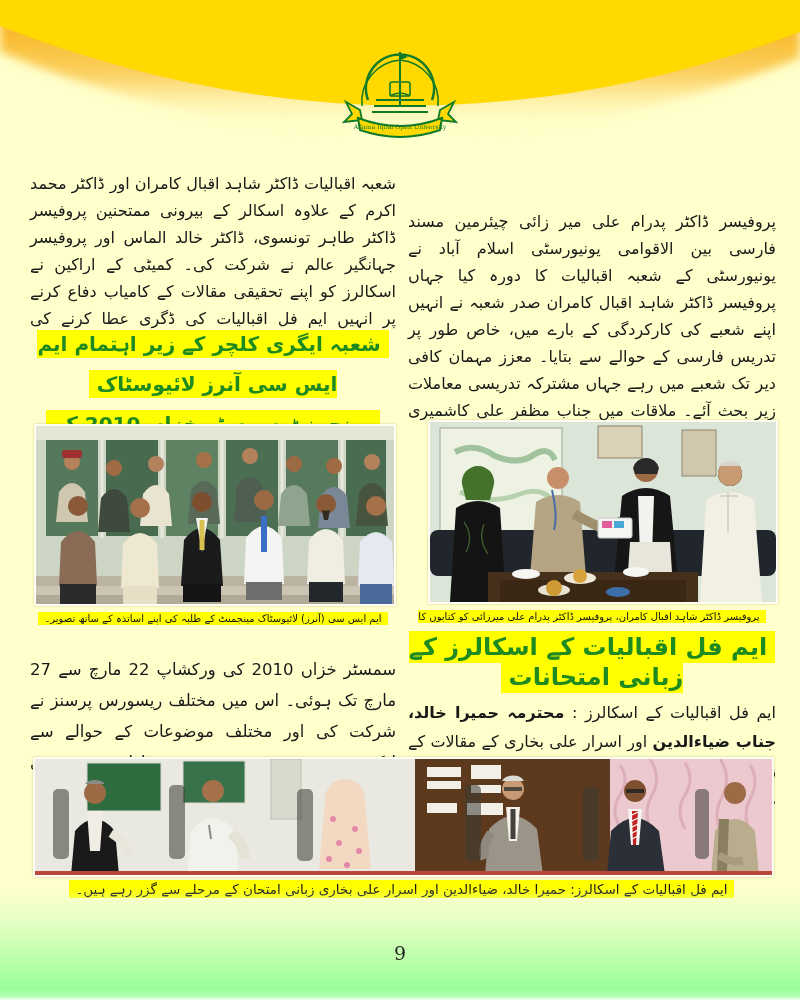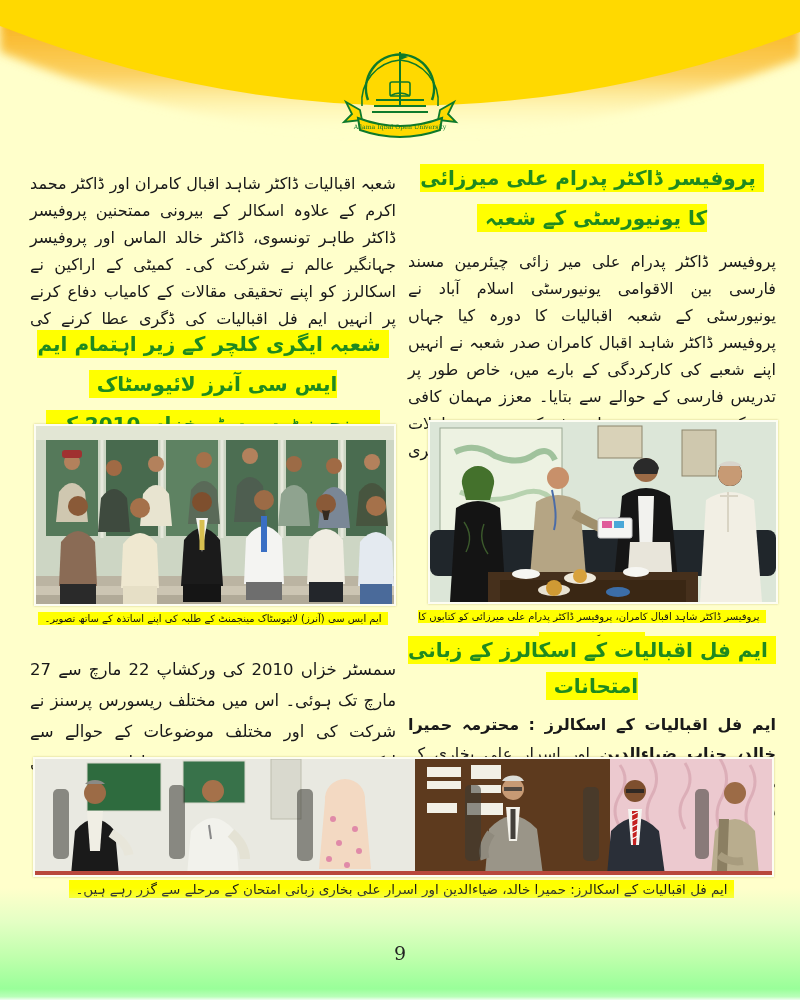--- a/index.html
+++ b/index.html
@@ -99,21 +99,21 @@
         <path d="M20,62 L6,54 L12,66 L4,74 L22,72 Z" fill="#FFD900" stroke-width="1.8"></path>
         <path d="M100,62 L114,54 L108,66 L116,74 L98,72 Z" fill="#FFD900" stroke-width="1.8"></path>
       </g>
       <path d="M18,70 Q60,86 102,70 L100,82 Q60,96 20,82 Z" fill="#FFD900" stroke="#0E7A2A" stroke-width="2"></path>
       <text x="60" y="81" text-anchor="middle" font-size="6.2" font-family="DejaVu Serif,serif" fill="#0E7A2A">Allama Iqbal Open University</text>
     </svg>
   </div>
 
   <div class="col col-right" style="top:158px;">
     <div class="heading">
-      <span class="hl">پروفیسر ڈاکٹر پدرام علی میرزائی کا یونیورسٹی کے شعبہ</span><br>
+      <br>
     </div>
     <div class="urdu-body" style="margin-top:10px;">پروفیسر ڈاکٹر پدرام علی میر زائی چیئرمین مسند فارسی بین الاقوامی یونیورسٹی اسلام آباد نے یونیورسٹی کے شعبہ اقبالیات کا دورہ کیا جہاں پروفیسر ڈاکٹر شاہد اقبال کامران صدر شعبہ نے انہیں اپنے شعبے کی کارکردگی کے بارے میں، خاص طور پر تدریس فارسی کے حوالے سے بتایا۔ معزز مہمان کافی دیر تک شعبے میں رہے جہاں مشترکہ تدریسی معاملات زیر بحث آئے۔ ملاقات میں جناب مظفر علی کاشمیری اور خانم حکیمہ دست رنجی بھی موجود تھے۔</div>
   </div>
 
   <div class="photo" style="left:428px;top:420px;width:346px;height:180px;">
     <svg width="346" height="180" viewBox="0 0 346 180">
       <rect width="346" height="180" fill="#DCE6D8"></rect>
       <rect x="10" y="6" width="122" height="112" fill="#EDF2E2" stroke="#9aa893"></rect>
       <path d="M25,30 q20,-10 40,4 q24,10 40,-2 q14,-8 20,6" stroke="#7fae7f" fill="none" stroke-width="6" opacity=".7"></path>
       <path d="M30,70 q30,14 60,2 q22,-8 34,8" stroke="#93bd8e" fill="none" stroke-width="5" opacity=".6"></path>
@@ -158,25 +158,25 @@
       <circle cx="124" cy="166" r="8" fill="#cf9a34"></circle>
       <ellipse cx="188" cy="170" rx="12" ry="5" fill="#3c6ea8"></ellipse>
     </svg>
   </div>
 
   <div class="caption" style="position:absolute;left:408px;top:606px;width:368px;">
     <span class="hl">پروفیسر ڈاکٹر شاہد اقبال کامران، پروفیسر ڈاکٹر پدرام علی میرزائی کو کتابوں کا تحفہ پیش کر رہے ہیں۔</span>
   </div>
 
   <div class="col col-right" style="top:632px;">
-    <div class="heading" style="font-size:20px;line-height:36px;">
+    <div class="heading" style="font-size:24px;line-height:30px;">
       <span class="hl">ایم فل اقبالیات کے اسکالرز کے زبانی امتحانات</span>
     </div>
     <div class="urdu-body" style="margin-top:6px;line-height:29px;">
-      <span style="font-weight:bold;">ایم فل اقبالیات کے اسکالرز :</span>
+      <span style="font-weight:normal;">ایم فل اقبالیات کے اسکالرز :</span>
       <span style="font-weight:bold;">محترمہ حمیرا خالد، جناب ضیاءالدین</span>
       <span>اور اسرار علی بخاری کے مقالات کے زبانی امتحانات 2 اپریل 2011 کو منعقد ہوئے۔ تقریب میں ڈین فیکلٹی آف سوشل سائنسز پروفیسر ڈاکٹر عبدالحفیظ، صدر</span>
     </div>
   </div>
 
   <div class="col col-left" style="top:170px;">
     <div class="urdu-body">شعبہ اقبالیات ڈاکٹر شاہد اقبال کامران اور ڈاکٹر محمد اکرم کے علاوہ اسکالر کے بیرونی ممتحنین پروفیسر ڈاکٹر طاہر تونسوی، ڈاکٹر خالد الماس اور پروفیسر جہانگیر عالم نے شرکت کی۔ کمیٹی کے اراکین نے اسکالرز کو اپنے تحقیقی مقالات کے کامیاب دفاع کرنے پر انہیں ایم فل اقبالیات کی ڈگری عطا کرنے کی سفارش کی۔</div>
   </div>
 
   <div class="col col-left" style="top:324px;">

